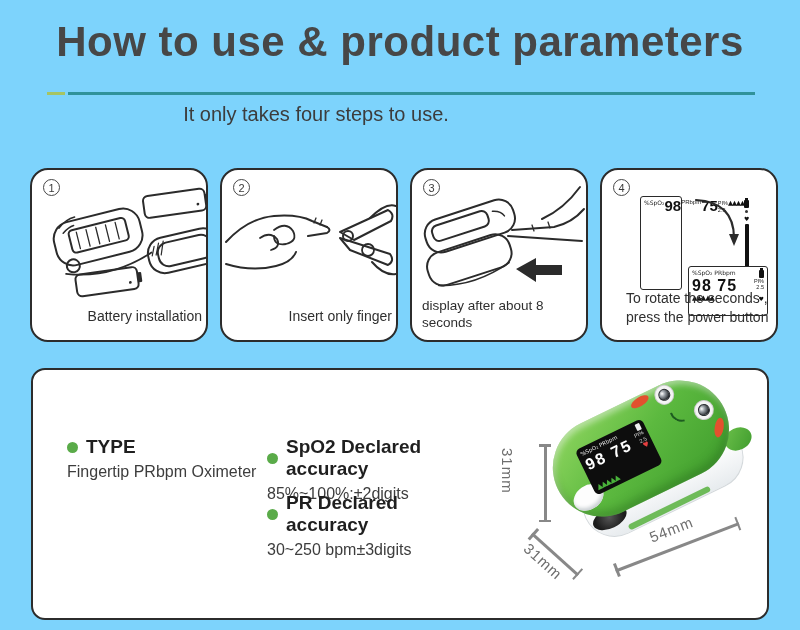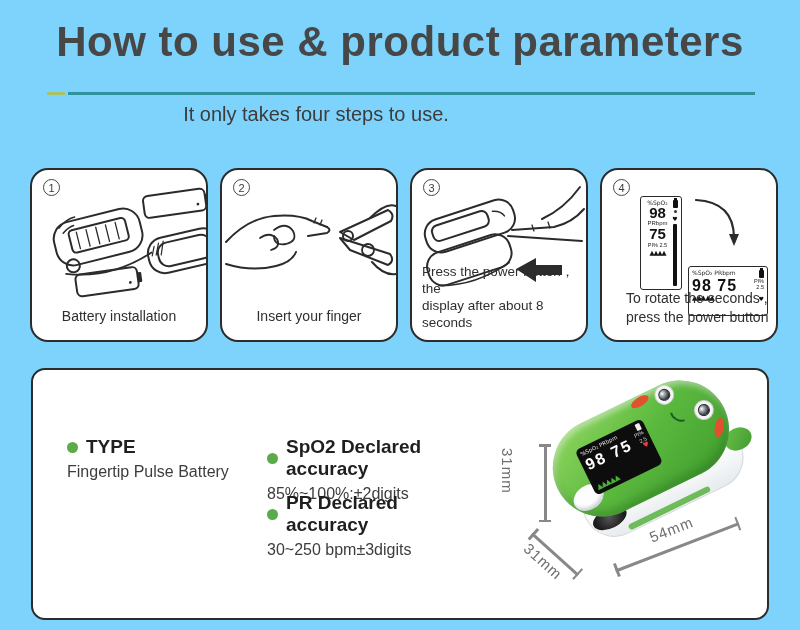--- a/index.html
+++ b/index.html
@@ -30,39 +30,39 @@
     position:relative; flex:1; border:2px solid #2c2c2c; border-radius:18px; background:#fff;
   }
   .step-num {
     position:absolute; top:9px; left:11px; width:17px; height:17px;
     border:1.3px solid #474747; border-radius:50%;
     font-size:11px; color:#3a3a3a; display:flex; align-items:center; justify-content:center;
   }
   .illus { position:absolute; top:6px; left:0; width:100%; height:128px; }
   .caption-center {
     position:absolute; bottom:16px; left:4px; right:4px;
-    text-align:center; font-size:14px; color:#2f2f2f;
+    text-align:right; font-size:14px; color:#2f2f2f;
   }
   .caption-lines3 {
     position:absolute; bottom:9px; left:10px; right:2px;
     font-size:13.5px; line-height:17px; color:#2f2f2f; text-align:left;
   }
   .caption-lines2 {
     position:absolute; bottom:13px; left:24px; right:2px;
     font-size:14px; line-height:19px; color:#2f2f2f; text-align:left;
   }
 
   
   .glyph { font-family:"DejaVu Sans", sans-serif; }
   .disp-v {
     position:absolute; left:38px; top:26px; width:42px; height:94px;
     border:1.6px solid #2a2a2a; border-radius:3px; background:#fff;
     display:flex; padding:2px 2px 2px 3px;
   }
-  .disp-v .col-main { flex:1; display:flex; flex-direction:column;text-align:center; }
+  .disp-v .col-main { flex:1; display:flex; flex-direction:row; }
   .disp-v .lbl  { font-size:6px; color:#222; line-height:7px; }
   .disp-v .big  { font-size:15px; font-weight:bold; color:#111; line-height:14px; }
   .disp-v .tiny { font-size:5.5px; color:#222; line-height:7px; margin-top:1px; }
   .disp-v .waves { font-size:6.5px; letter-spacing:-1px; color:#111; line-height:8px; }
   .disp-v .rail { width:8px; display:flex; flex-direction:column; align-items:center; gap:2px; }
   .batt { width:5px; height:8px; background:#111; border-radius:1px; position:relative; margin-top:1px; }
   .batt::before { content:""; position:absolute; top:-2px; left:1px; width:3px; height:2px; background:#111; }
   .dot-ic { width:3px; height:3px; border-radius:50%; background:#333; }
   .heart-v { font-size:6px; color:#111; line-height:7px; }
   .vbar { width:4px; flex:1; background:#111; border-radius:1px; margin-bottom:1px; }
@@ -239,21 +239,21 @@
           <path d="M38 62 q10 -7 17 1 q4 8 -6 11" stroke-width="1.8"></path>
           <path d="M4 88 Q30 96 54 90 Q70 86 74 76"></path>
           <path d="M118 56 L166 34 q7 4 3 11 L132 64 Z"></path>
           <path d="M118 62 L168 78 q5 7 -2 11 L128 74 Z"></path>
           <circle cx="126" cy="60" r="5"></circle>
           <path d="M148 42 Q164 26 174 30"></path>
           <path d="M150 86 Q162 100 174 98"></path>
           <circle cx="146" cy="74" r="6" stroke-width="1.8"></circle>
         </g>
       </svg>
-      <div class="caption-center">Insert your finger</div>
+      <div class="caption-center">Insert only finger</div>
     </div>
 
     <div class="step-box">
       <span class="step-num">3</span>
       <svg class="illus" viewBox="0 0 174 118">
         <g stroke="#2b2b2b" stroke-width="2" fill="none" stroke-linecap="round" stroke-linejoin="round">
           <path d="M168 6 Q152 28 130 38"></path>
           <path d="M172 28 Q160 42 142 46 L100 49"></path>
           <path d="M170 60 L96 55"></path>
           <path d="M120 44 l2 6 M136 41 l2 6" stroke-width="1.3"></path>
@@ -261,21 +261,20 @@
             <rect x="16" y="28" width="92" height="34" rx="15"></rect>
             <rect x="24" y="34" width="58" height="16" rx="6"></rect>
             <path d="M88 38 q8 2 10 8" stroke-width="1.5"></path>
             <rect x="8" y="60" width="86" height="34" rx="15"></rect>
             <path d="M14 92 q34 12 74 0" stroke-width="1.6"></path>
           </g>
           <polygon points="104,88 124,77 124,84 150,84 150,94 124,94 124,101" fill="#2b2b2b" stroke="none"></polygon>
         </g>
       </svg>
       <div class="caption-lines3">
-        <div>Press the power button，the</div>
         <div>display after about 8 seconds</div>
       </div>
     </div>
 
     <div class="step-box">
       <span class="step-num">4</span>
 
       <div class="disp-v">
         <div class="col-main">
           <span class="lbl glyph">%SpO₂</span>
@@ -323,21 +322,21 @@
     </div>
   </div>
 
   <div class="params-box">
 
     <div class="param-item p1">
       <div class="param-head">
         <span class="bullet"></span>
         <span class="param-label">TYPE</span>
       </div>
-      <div class="param-value">Fingertip Pulse Battery</div>
+      <div class="param-value">Fingertip PRbpm Oximeter</div>
     </div>
 
 
     <div class="param-item p3">
       <div class="param-head">
         <span class="bullet"></span>
         <span class="param-label">SpO2 Declared accuracy</span>
       </div>
       <div class="param-value">85%~100%:±2digits</div>
     </div>

